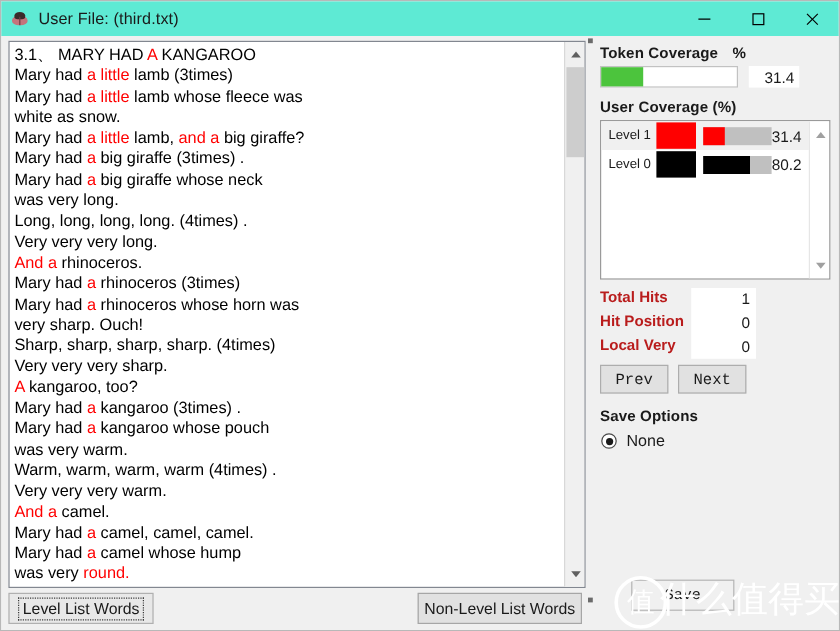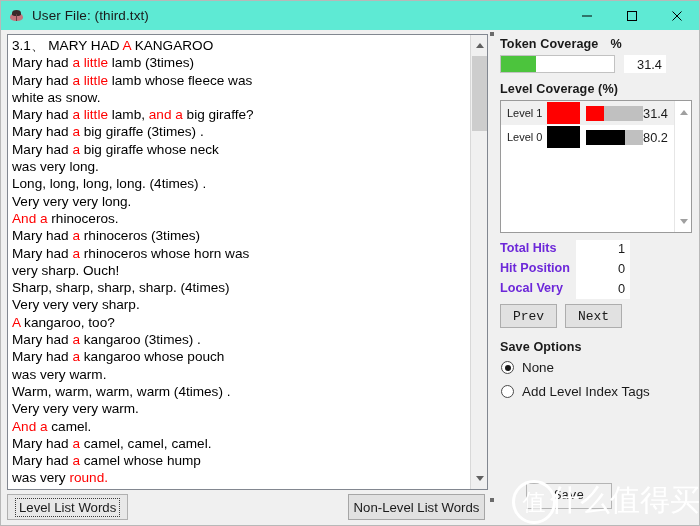--- a/index.html
+++ b/index.html
@@ -255,21 +255,21 @@
     width: 54px; height: 59px;
     background: #ffffff;
   }
   .stat-row {
     position: relative;
     height: 20px;
     display: flex; align-items: center;
   }
   .stat-label {
     width: 76px;
-    font-size: 12.6px; font-weight: bold; color: #6d28d9;
+    font-size: 12.6px; font-weight: bold; color: #b91c1c;
     white-space: nowrap;
   }
   .stat-val {
     width: 54px; text-align: right; padding-right: 5px;
     font-size: 12.8px; color: #1a1a1a;
     box-sizing: border-box;
     position: relative; z-index: 2;
   }
 
   
@@ -443,21 +443,21 @@
 
       <div class="tok-head">
         <span class="sec-label">Token Coverage</span>
         <span class="sec-label">%</span>
       </div>
       <div class="progress-outer">
         <div class="progress-fill" id="tok-fill" style="width: 31.4%; background: rgb(76, 196, 61);"></div>
       </div>
       <div class="tok-val">31.4</div>
 
-      <div class="lvl-head sec-label">Level Coverage (%)</div>
+      <div class="lvl-head sec-label">User Coverage (%)</div>
       <div class="lvl-box">
         <div class="lvl-rows" id="lvl-rows">
             <div class="lvl-row alt">
               <div class="lvl-name">Level 1</div>
               <div class="lvl-swatch" style="background: rgb(255, 0, 0);"></div>
               <div class="lvl-bar">
                 <div class="fill" style="width: 31.4%; background: rgb(255, 0, 0);"></div>
               </div>
               <div class="lvl-pct">31.4</div>
             </div>
@@ -499,24 +499,20 @@
       <div class="nav-btns">
         <div class="btn">Prev</div>
         <div class="btn">Next</div>
       </div>
 
       <div class="save-head sec-label">Save Options</div>
       <div class="radio-row r1">
         <div class="radio checked"></div>
         <span class="radio-label">None</span>
       </div>
-      <div class="radio-row r2">
-        <div class="radio"></div>
-        <span class="radio-label">Add Level Index Tags</span>
-      </div>
 
       <div class="sc-btns">
         <div class="btn">Save</div>
       </div>
 
     </div>
 
     <div class="bottom-left-btn">
       <span class="inner">Level List Words</span>
     </div>

